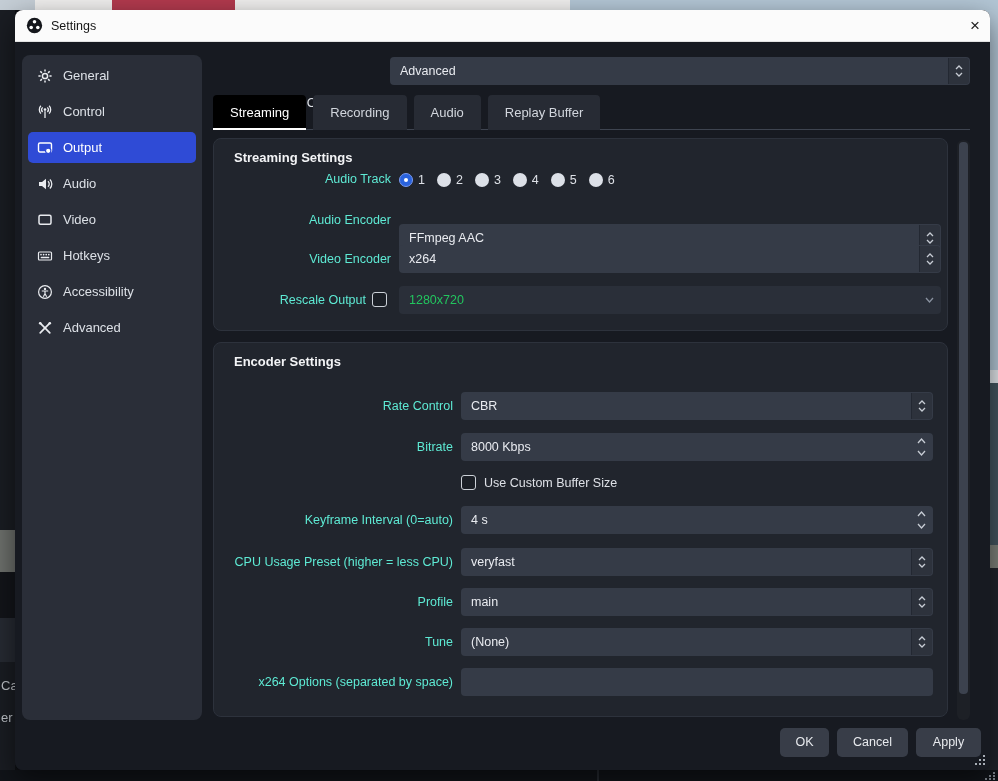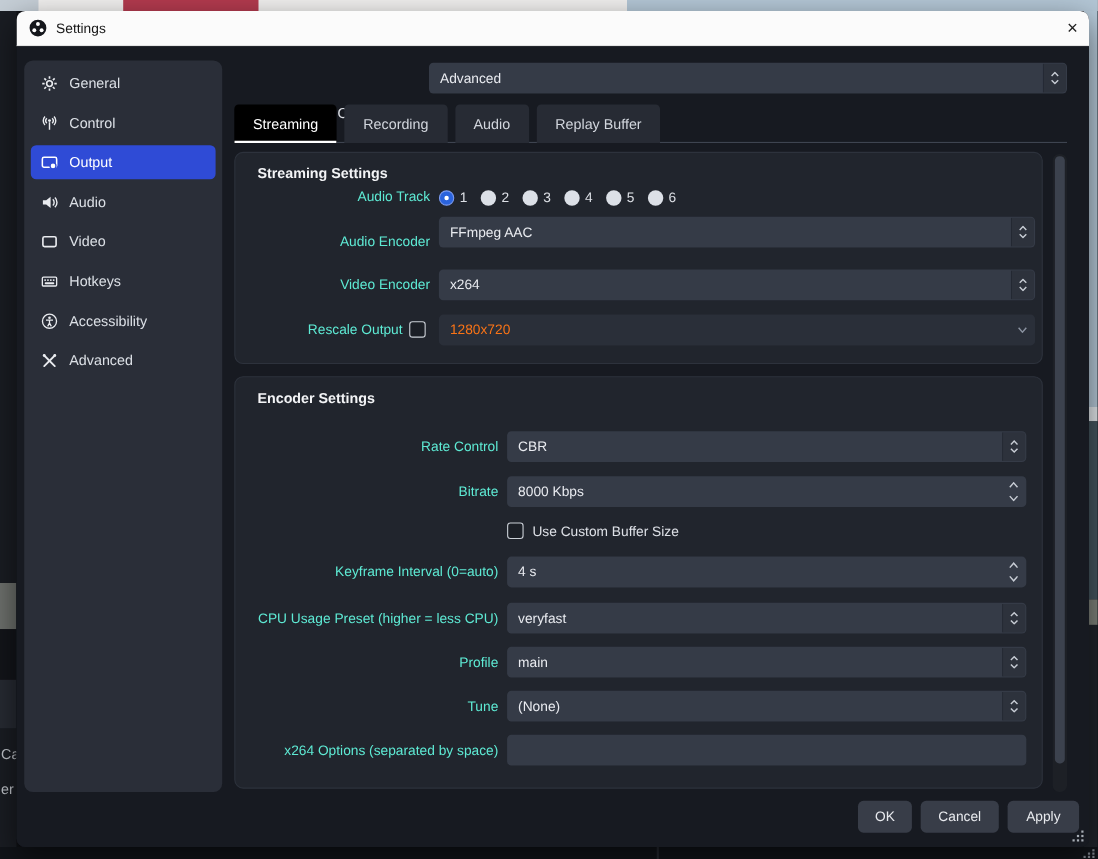--- a/index.html
+++ b/index.html
@@ -68,21 +68,21 @@
             color:#5eead4; white-space:nowrap; }
 
   
   .combo { position:absolute; height:28px; background:#353b47; border-radius:4px; }
   .combo .val { position:absolute; left:10px; top:0; line-height:28px; font-size:12.5px; color:#e9ebf0; white-space:nowrap; }
   .combo .btn { position:absolute; right:1px; top:1px; bottom:1px; width:21px; background:#2d323c;
                 border-left:1px solid #232832; border-radius:0 3px 3px 0;
                 display:flex; flex-direction:column; align-items:center; justify-content:center; gap:2px; }
   .combo.spin .btn { background:transparent; border-left:none; justify-content:space-between; padding:4px 0; }
   .combo.disabled { background:#2a2f39; }
-  .combo.disabled .val { color:#f97316; }
+  .combo.disabled .val { color:#22c55e; }
   .combo.disabled .btn { background:transparent; border-left:none; }
   .tinput { position:absolute; height:28px; background:#353b47; border-radius:4px;
             line-height:28px; padding-left:10px; font-size:12.5px; color:#e9ebf0; }
 
   
   .radios { position:absolute; display:flex; gap:12px; align-items:center; height:15px; }
   .ropt { display:flex; align-items:center; gap:5px; }
   .radio { width:14px; height:14px; border-radius:50%; background:#dce0e7; position:relative; }
   .radio.sel { background:#2a63dd; border:1px solid #7a9af0; }
   .radio.sel::after { content:""; position:absolute; inset:4px; background:#ffffff; border-radius:50%; }
@@ -262,21 +262,21 @@
           <span class="radio"></span>
           <span class="rnum">5</span>
         </span>
         <span class="ropt">
           <span class="radio"></span>
           <span class="rnum">6</span>
         </span>
       </div>
 
       <div class="flabel" style="left:0;top:67px;width:177px">Audio Encoder</div>
-      <div class="combo" style="left:185px;top:58px;width:542px">
+      <div class="combo" style="left:185px;top:85px;width:542px">
         <span class="val">FFmpeg AAC</span>
         <span class="btn">
           <svg class="chev" width="8" height="5" viewBox="0 0 8 5">
               <polyline points="1,4 4,1 7,4" fill="none" stroke="#c7ccd4" stroke-width="1.3"></polyline>
             </svg>
           <svg class="chev" width="8" height="5" viewBox="0 0 8 5">
               <polyline points="1,1 4,4 7,1" fill="none" stroke="#c7ccd4" stroke-width="1.3"></polyline>
             </svg>
         </span>
       </div>

